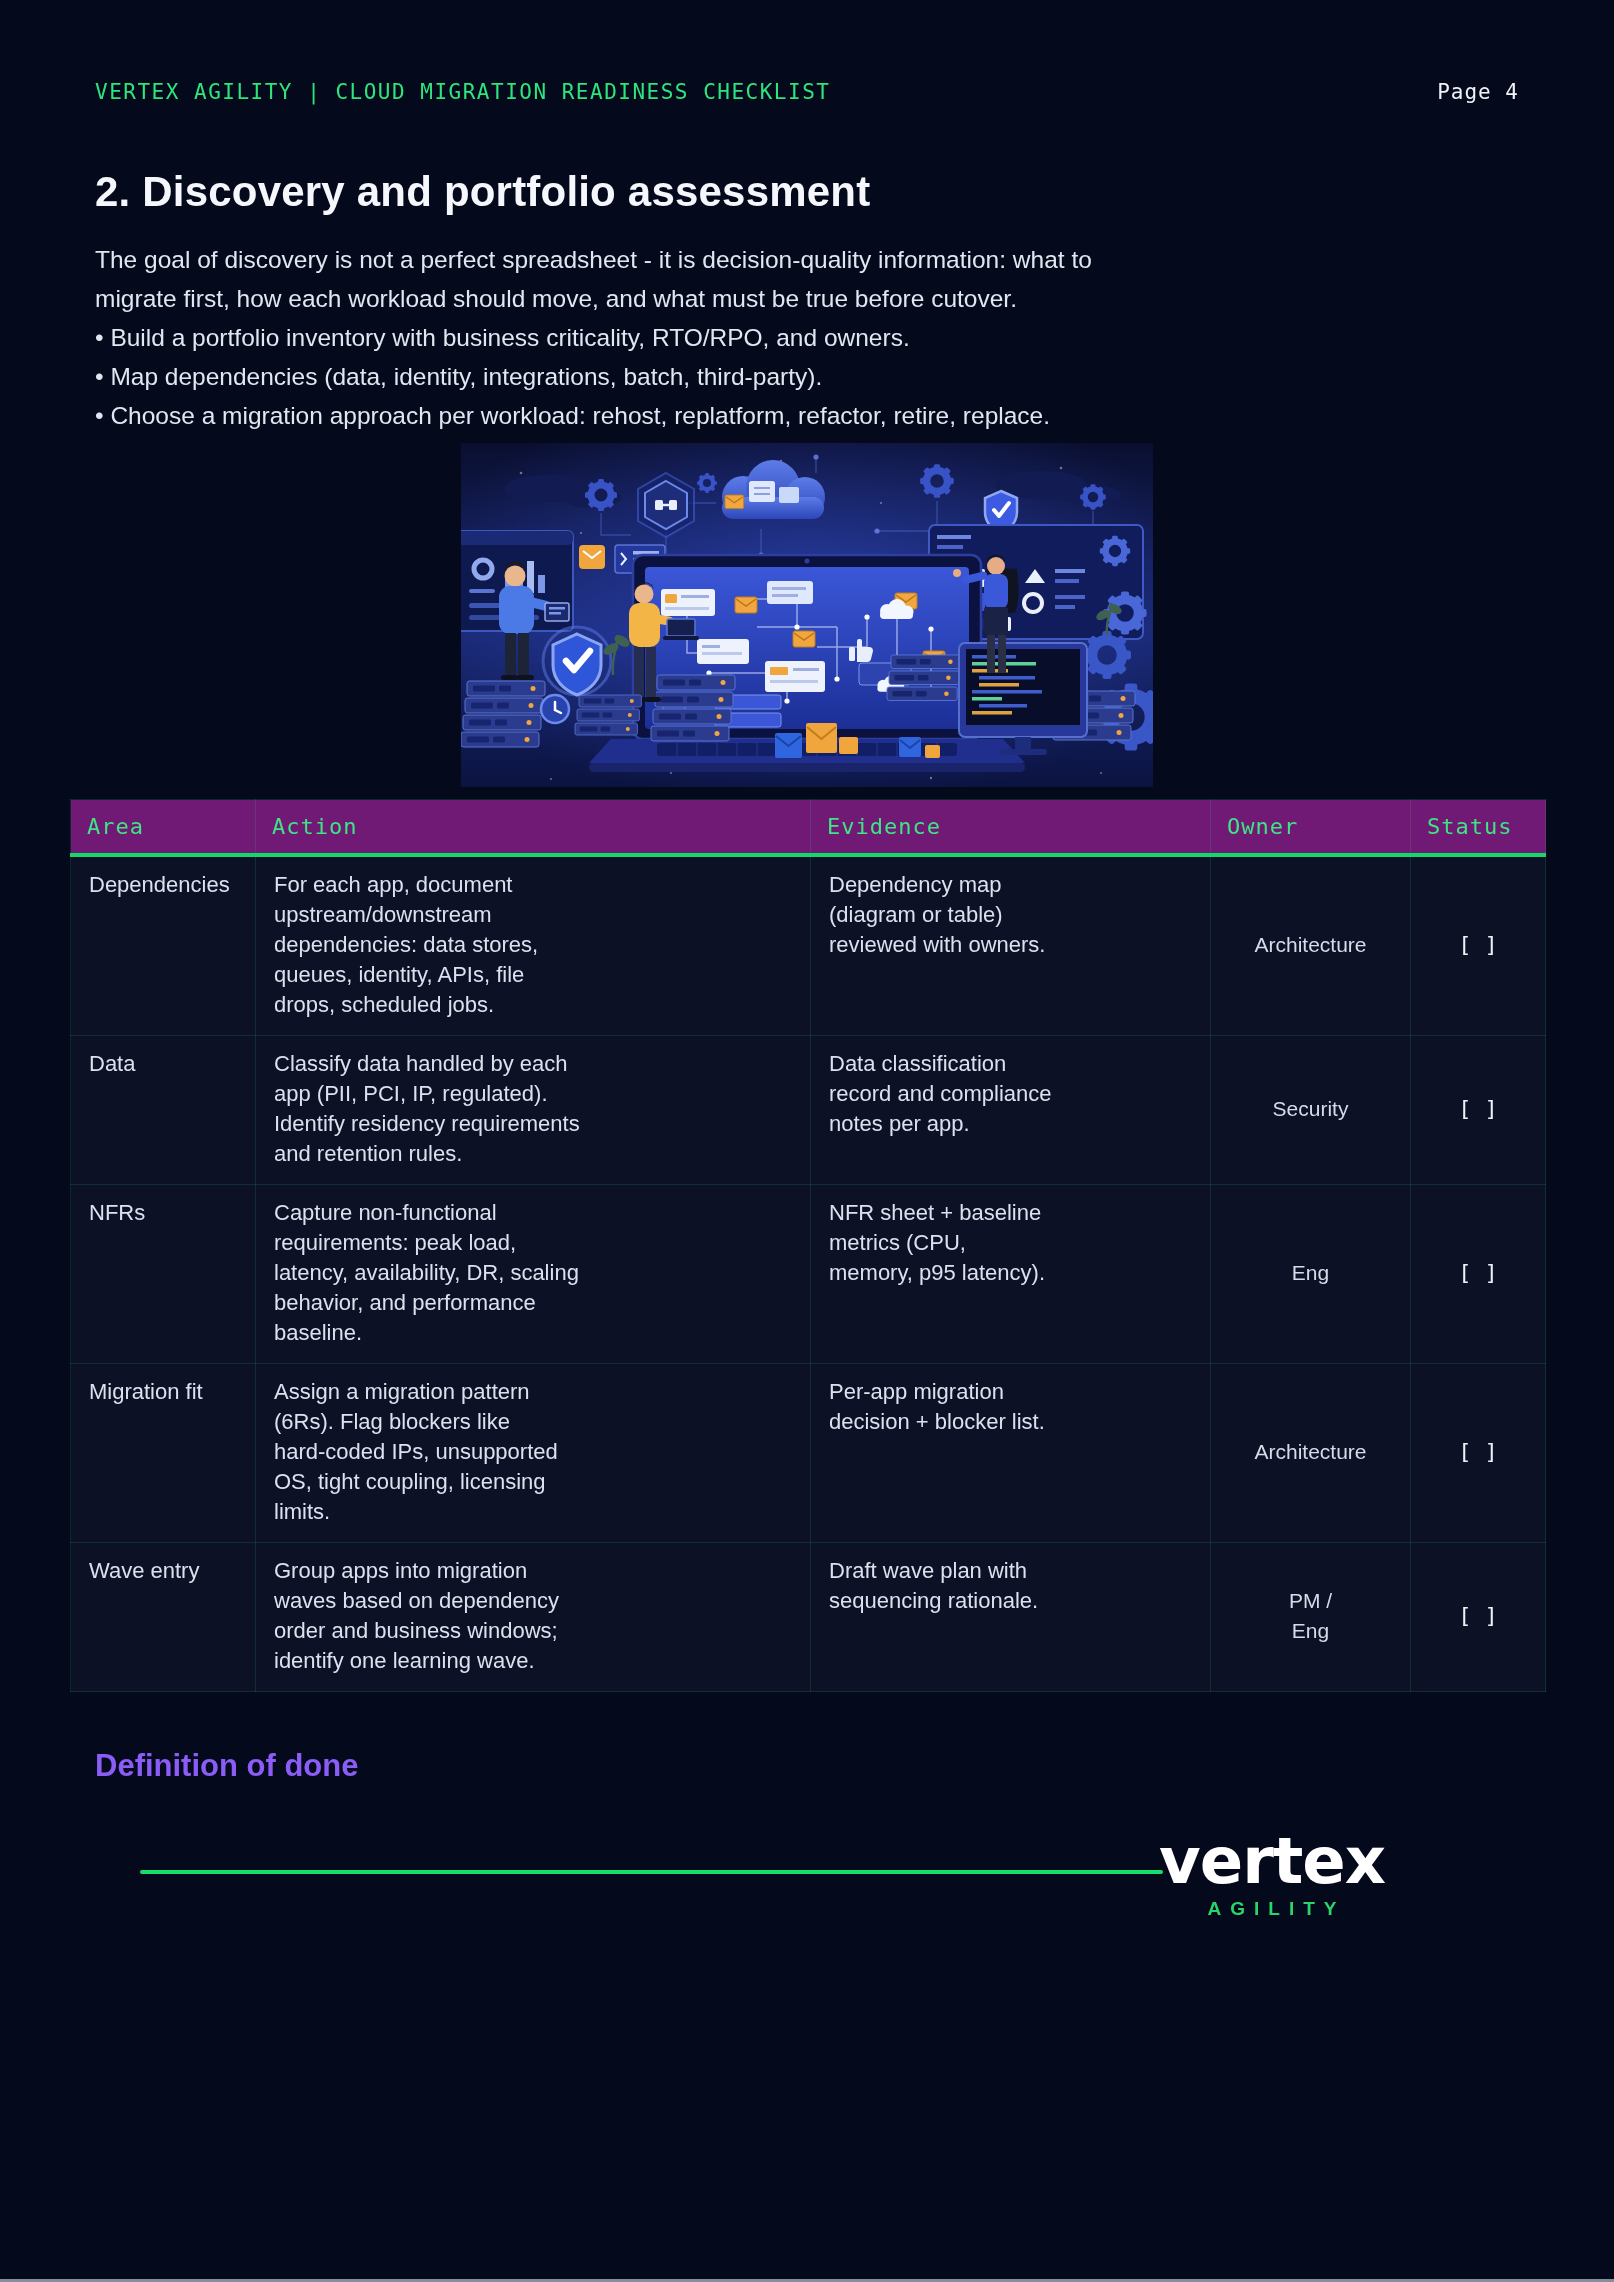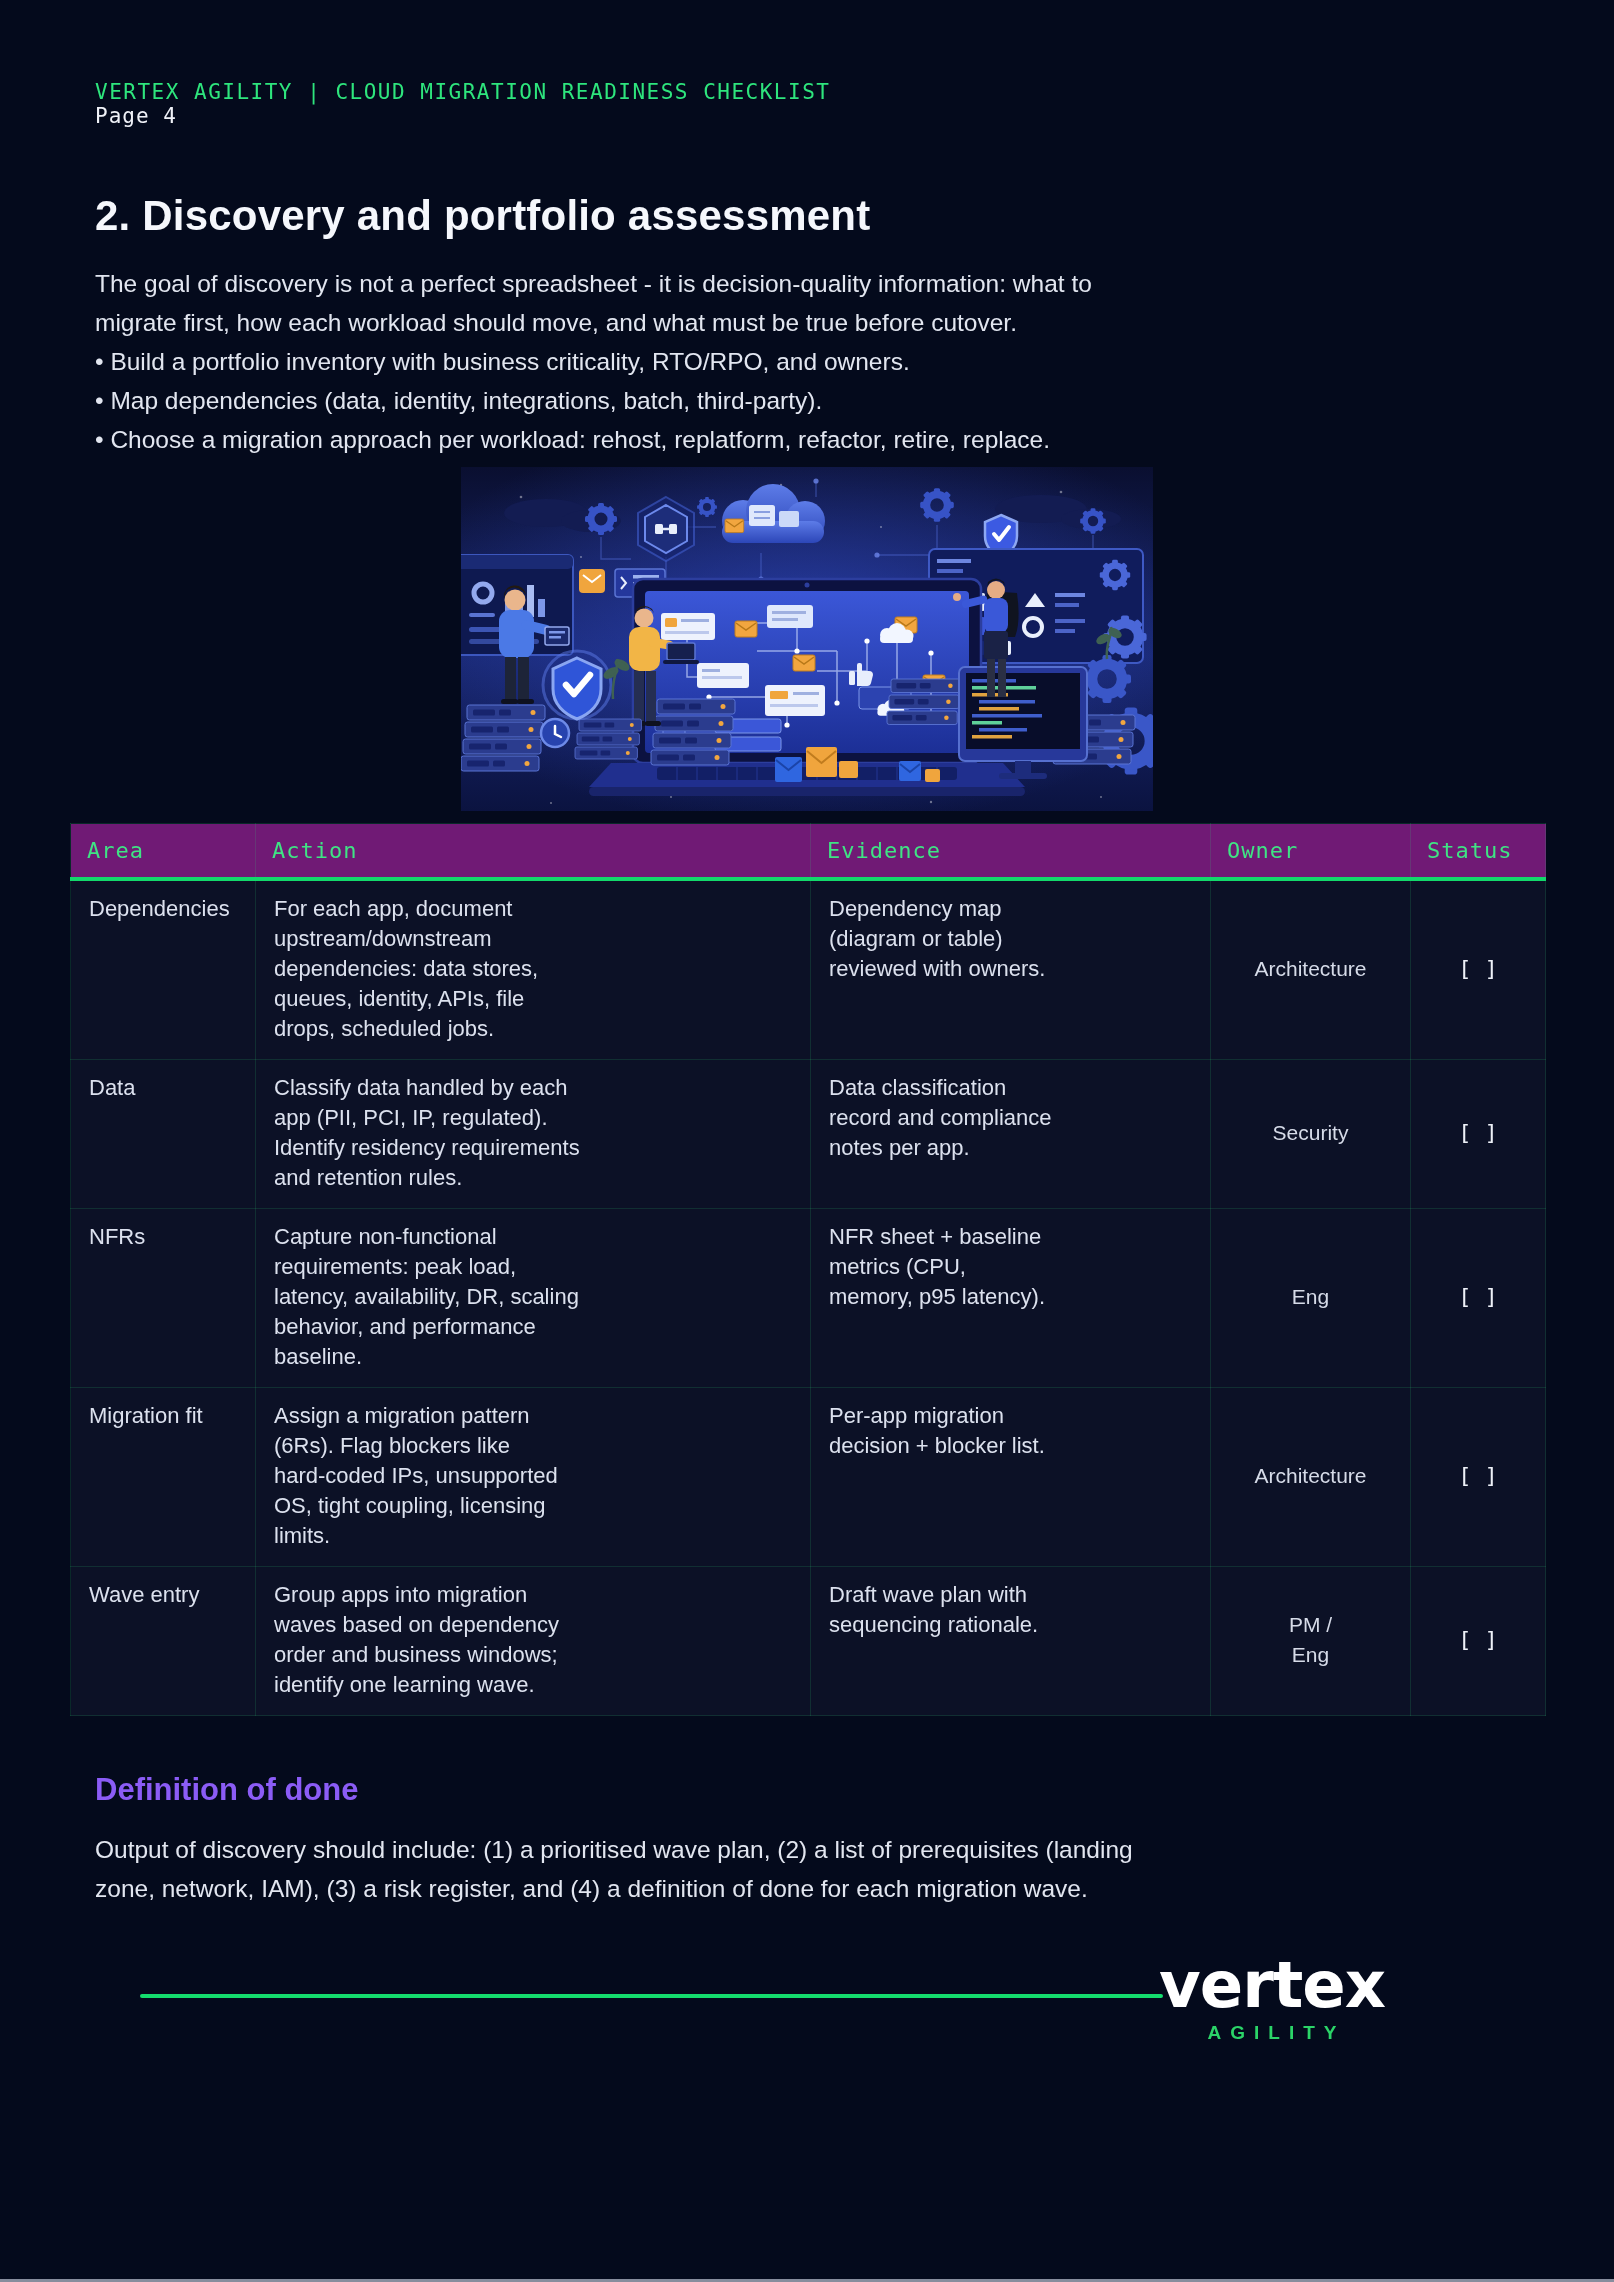--- a/index.html
+++ b/index.html
@@ -5,21 +5,21 @@
   html,body{margin:0;padding:0;background:#02060f;}
   .page{
     position:relative;width:1614px;height:2282px;overflow:hidden;
     background:#040a1c;color:#e3e7f1;
     font-family:"Liberation Sans",sans-serif;
   }
   .content{padding:80px 95px 0;}
   .mono{font-family:"DejaVu Sans Mono",monospace;}
   .pre{white-space:pre-line;}
 
-  .topbar{display:flex;justify-content:space-between;align-items:baseline;flex-direction:column;}
+  .topbar{display:flex;justify-content:space-between;align-items:baseline;}
   .brand{color:#2ee57d;font-size:21px;letter-spacing:1.5px;}
   .pagenum{color:#f0f2f8;font-size:21px;letter-spacing:1px;}
 
   h1{margin:64px 0 0;font-size:42px;font-weight:600;color:#f5f7fc;letter-spacing:.2px;}
   .intro{margin:24px 0 0;font-size:24.5px;line-height:39px;color:#e2e6f0;}
   .bullets{font-size:24.5px;line-height:39px;color:#e2e6f0;}
 
   .illus{width:692px;height:344px;margin:8px auto 0;}
   .illus svg{display:block;}
 
@@ -531,22 +531,20 @@
           <td class="pre">Draft wave plan with
 sequencing rationale.</td>
           <td class="owner pre">PM /
 Eng</td>
           <td class="status">[ ]</td>
         </tr>
       </tbody>
     </table>
 
     <h2>Definition of done</h2>
-    <div class="dod-body pre">Output of discovery should include: (1) a prioritised wave plan, (2) a list of prerequisites (landing
-zone, network, IAM), (3) a risk register, and (4) a definition of done for each migration wave.</div>
 
     <div class="footer">
       <div class="rule"></div>
       <div class="logo">
         <div class="logo-word">vertex</div>
         <div class="logo-sub">AGILITY</div>
       </div>
     </div>
 
   </div>

